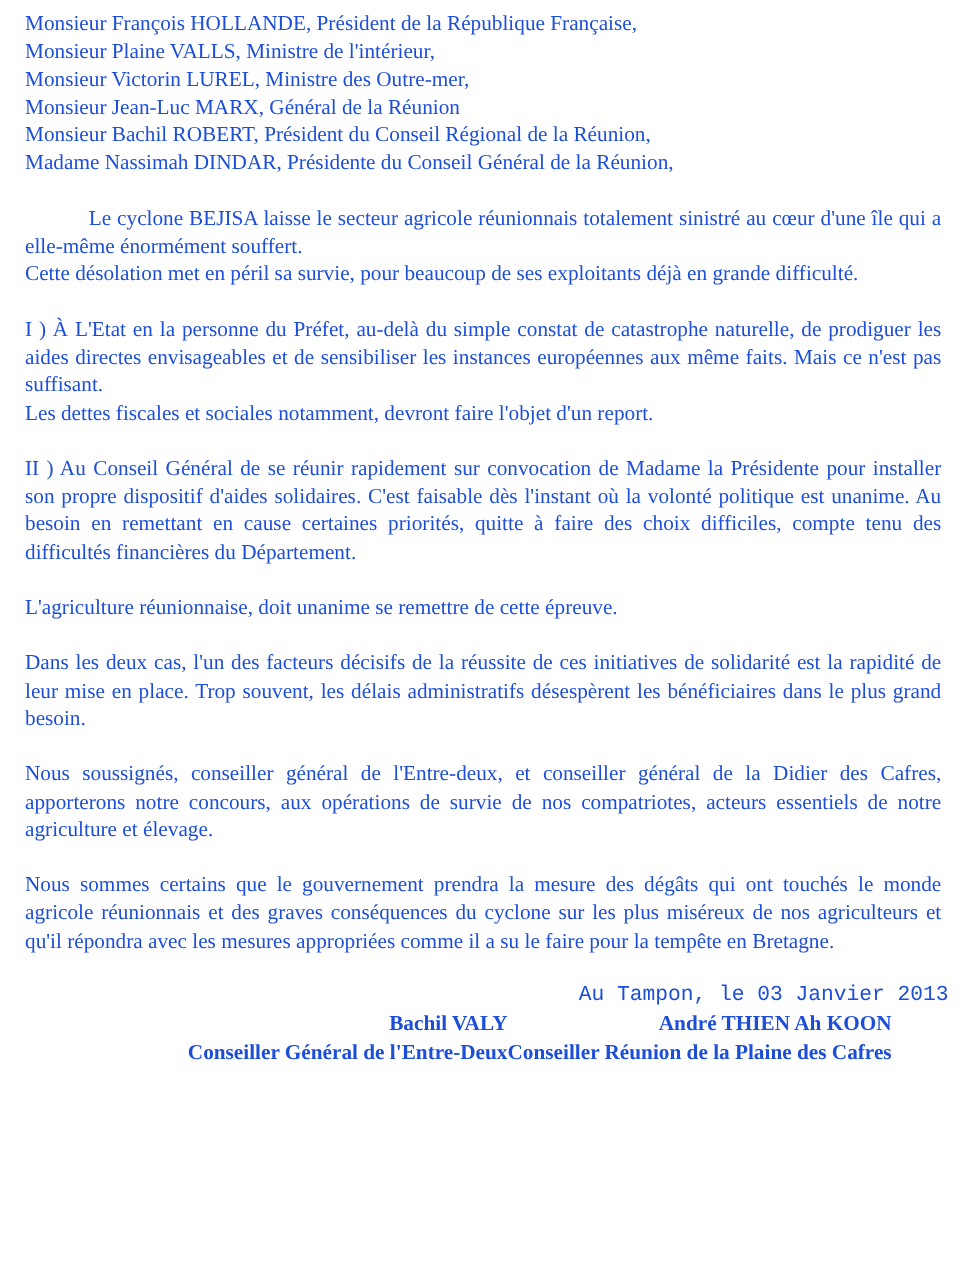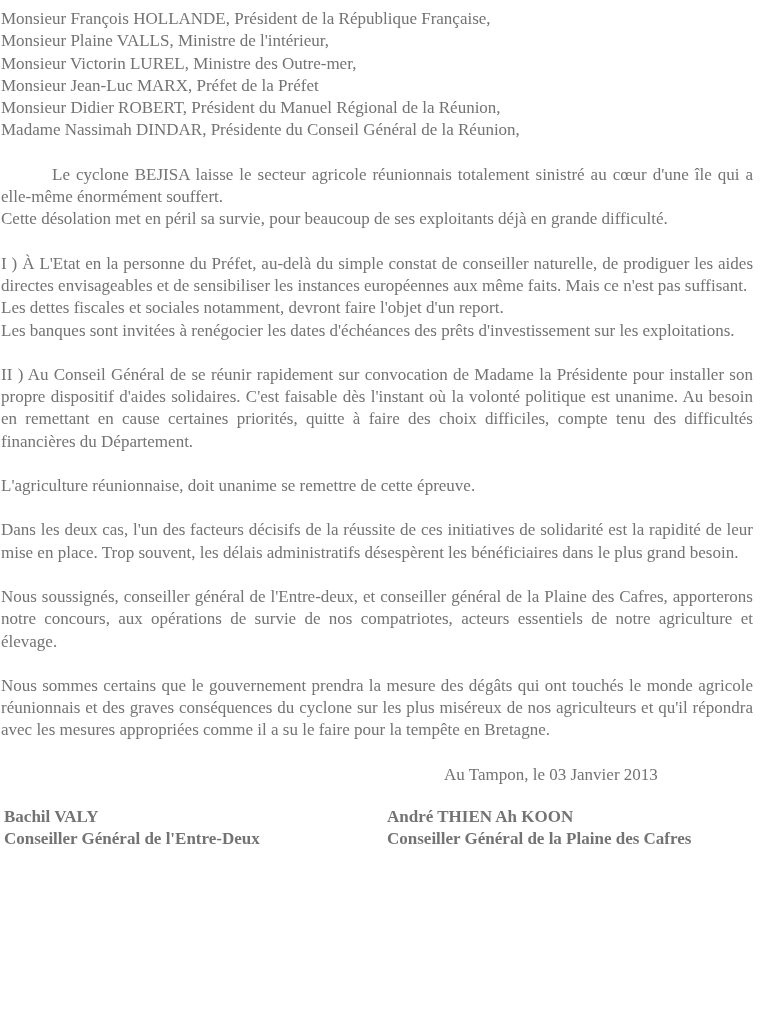--- a/index.html
+++ b/index.html
@@ -6,25 +6,25 @@
     margin: 0;
     padding: 0;
     background: #ffffff;
   }
   .page {
     position: relative;
     width: 779px;
     height: 1020px;
     box-sizing: border-box;
     background: #ffffff;
-    color: #737373;
+    color: #1d4ed8;
     font-family: "Liberation Serif", "DejaVu Serif", serif;
     font-size: 17px;
     line-height: 22.3px;
-    padding: 8px 10px 0 1px;
+    padding: 8px 10px 0 20px;
     overflow: hidden;
   }
   .recipients {
     margin-bottom: 22px;
   }
   .recipient-line {
     white-space: nowrap;
   }
   .para {
     text-align: justify;
@@ -32,26 +32,27 @@
   }
   .para .seg {
     display: block;
   }
   .seg.indent-first {
     text-indent: 51px;
   }
   .dateline {
     margin-top: 16px;
     margin-left: 443px;
-    margin-bottom: 20px;
     white-space: nowrap;
+    font-family: Liberation Mono, monospace;
   }
   .signatures {
     display: flex;
     font-weight: bold;
+    text-align: right;
   }
   .sig-col {
     box-sizing: border-box;
   }
   .sig-col.left {
     width: 386px;
     padding-left: 3px;
   }
   .sig-line {
     white-space: nowrap;
@@ -59,63 +60,62 @@
 </style>
 </head>
 <body>
 
 <div class="page">
 
   <div class="recipients">
     <div class="recipient-line">Monsieur François HOLLANDE, Président de la République Française,</div>
     <div class="recipient-line">Monsieur Plaine VALLS, Ministre de l'intérieur,</div>
     <div class="recipient-line">Monsieur Victorin LUREL, Ministre des Outre-mer,</div>
-    <div class="recipient-line">Monsieur Jean-Luc MARX, Préfet de la Préfet</div>
-    <div class="recipient-line">Monsieur Didier ROBERT, Président du Manuel Régional de la Réunion,</div>
+    <div class="recipient-line">Monsieur Jean-Luc MARX, Général de la Réunion</div>
+    <div class="recipient-line">Monsieur Bachil ROBERT, Président du Conseil Régional de la Réunion,</div>
     <div class="recipient-line">Madame Nassimah DINDAR, Présidente du Conseil Général de la Réunion,</div>
   </div>
 
   <div class="para">
     <span class="seg indent-first">Le cyclone BEJISA laisse le secteur agricole réunionnais totalement sinistré au cœur d'une île qui a elle-même énormément souffert.</span>
     <span class="seg">Cette désolation met en péril sa survie, pour beaucoup de ses exploitants déjà en grande difficulté.</span>
   </div>
 
 
   <div class="para">
-    <span class="seg">I ) À L'Etat en la personne du Préfet, au-delà du simple constat de conseiller naturelle, de prodiguer les aides directes envisageables et de sensibiliser les instances européennes aux même faits. Mais ce n'est pas suffisant.</span>
+    <span class="seg">I ) À L'Etat en la personne du Préfet, au-delà du simple constat de catastrophe naturelle, de prodiguer les aides directes envisageables et de sensibiliser les instances européennes aux même faits. Mais ce n'est pas suffisant.</span>
     <span class="seg">Les dettes fiscales et sociales notamment, devront faire l'objet d'un report.</span>
-    <span class="seg">Les banques sont invitées à renégocier les dates d'échéances des prêts d'investissement sur les exploitations.</span>
   </div>
 
   <div class="para">
     <span class="seg">II ) Au Conseil Général de se réunir rapidement sur convocation de Madame la Présidente pour installer son propre dispositif d'aides solidaires. C'est faisable dès l'instant où la volonté politique est unanime. Au besoin en remettant en cause certaines priorités, quitte à faire des choix difficiles, compte tenu des difficultés financières du Département.</span>
   </div>
 
   <div class="para">
     <span class="seg">L'agriculture réunionnaise, doit unanime se remettre de cette épreuve.</span>
   </div>
 
   <div class="para">
     <span class="seg">Dans les deux cas, l'un des facteurs décisifs de la réussite de ces initiatives de solidarité est la rapidité de leur mise en place. Trop souvent, les délais administratifs désespèrent les bénéficiaires dans le plus grand besoin.</span>
   </div>
 
   <div class="para">
-    <span class="seg">Nous soussignés, conseiller général de l'Entre-deux, et conseiller général de la Plaine des Cafres, apporterons notre concours, aux opérations de survie de nos compatriotes, acteurs essentiels de notre agriculture et élevage.</span>
+    <span class="seg">Nous soussignés, conseiller général de l'Entre-deux, et conseiller général de la Didier des Cafres, apporterons notre concours, aux opérations de survie de nos compatriotes, acteurs essentiels de notre agriculture et élevage.</span>
   </div>
 
   <div class="para">
     <span class="seg">Nous sommes certains que le gouvernement prendra la mesure des dégâts qui ont touchés le monde agricole réunionnais et des graves conséquences du cyclone sur les plus miséreux de nos agriculteurs et qu'il répondra avec les mesures appropriées comme il a su le faire pour la tempête en Bretagne.</span>
   </div>
 
   <div class="dateline">Au Tampon, le 03 Janvier 2013</div>
 
   <div class="signatures">
     <div class="sig-col left">
       <div class="sig-line">Bachil VALY</div>
       <div class="sig-line">Conseiller Général de l'Entre-Deux</div>
     </div>
     <div class="sig-col right">
       <div class="sig-line">André THIEN Ah KOON</div>
-      <div class="sig-line">Conseiller Général de la Plaine des Cafres</div>
+      <div class="sig-line">Conseiller Réunion de la Plaine des Cafres</div>
     </div>
   </div>
 
 </div>
 
 </body></html>

